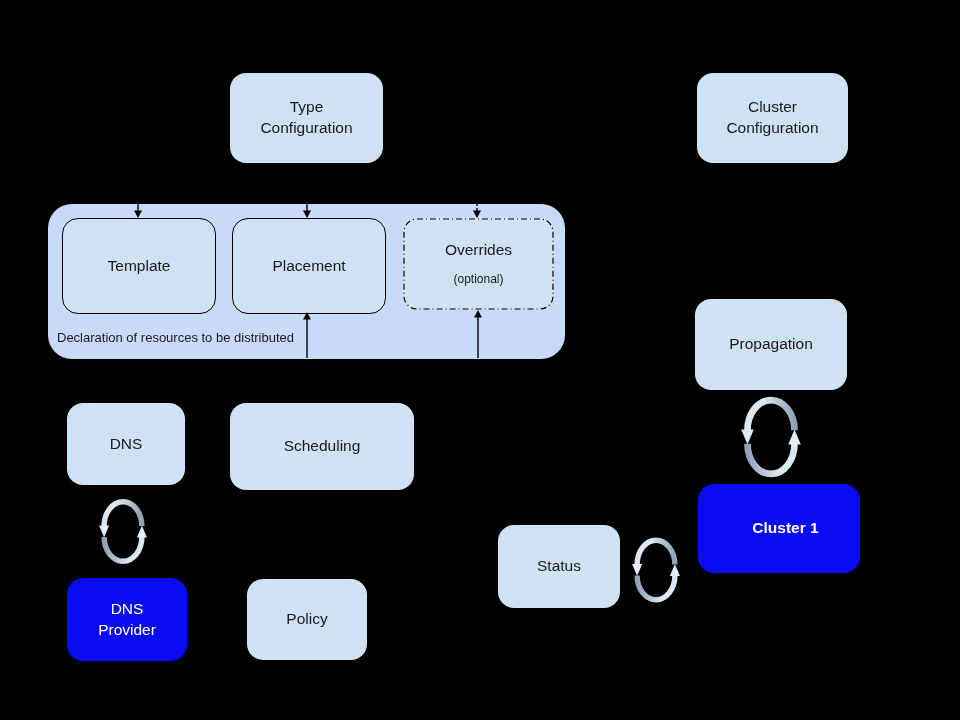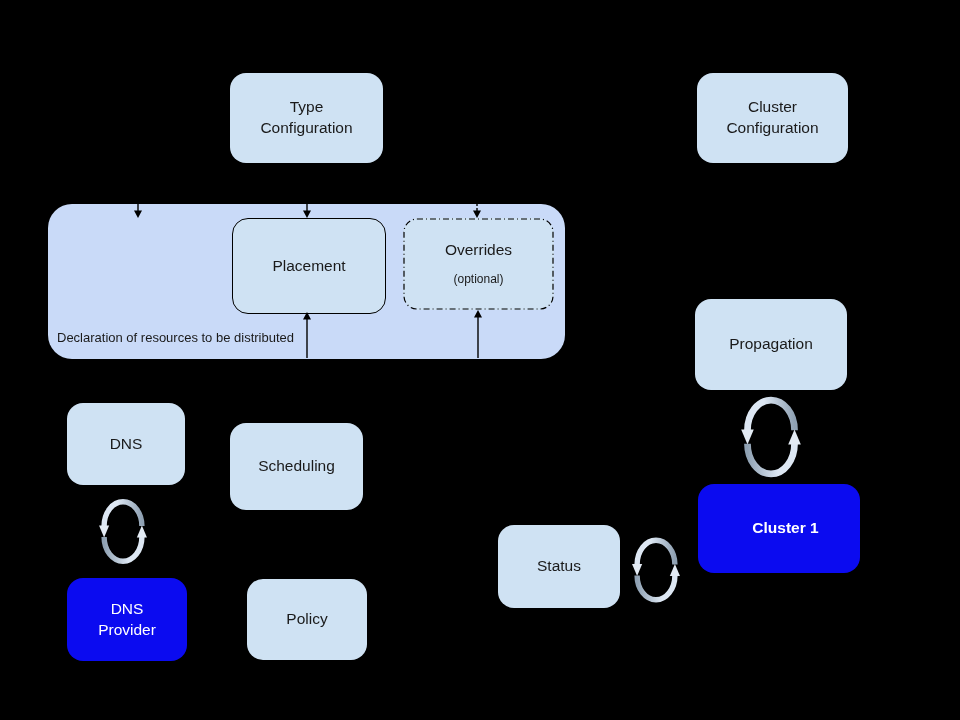--- a/index.html
+++ b/index.html
@@ -44,35 +44,38 @@
 
   <div class="box" style="left:230px;top:73px;width:153px;height:90px">
     <span class="lbl">Type
 Configuration</span>
   </div>
   <div class="box" style="left:697px;top:73px;width:151px;height:90px">
     <span class="lbl">Cluster
 Configuration</span>
   </div>
 
+  <div class="box bordered" style="left:62px;top:218px;width:152px;height:94px">
+    <span class="lbl">Template</span>
+  </div>
   <div class="box bordered" style="left:232px;top:218px;width:152px;height:94px">
     <span class="lbl">Placement</span>
   </div>
   <div class="box" style="left:403px;top:218px;width:151px;height:92px;box-shadow:none;">
     <svg class="overrides-border" viewBox="0 0 151 92" preserveAspectRatio="none">
       <rect x="1" y="1" width="149" height="90" rx="13" fill="none" stroke="#000" stroke-width="1.2" stroke-dasharray="6 3 1 3"></rect>
     </svg>
     <span class="lbl">Overrides</span>
     <span class="sublbl">(optional)</span>
   </div>
 
   <div class="box" style="left:67px;top:403px;width:118px;height:82px">
     <span class="lbl">DNS</span>
   </div>
-  <div class="box" style="left:230px;top:423px;width:133px;height:87px">
+  <div class="box" style="left:230px;top:403px;width:184px;height:87px">
     <span class="lbl">Scheduling</span>
   </div>
   <div class="box blue" style="left:67px;top:578px;width:120px;height:83px">
     <span class="lbl">DNS
 Provider</span>
   </div>
   <div class="box" style="left:247px;top:579px;width:120px;height:81px">
     <span class="lbl">Policy</span>
   </div>
 

